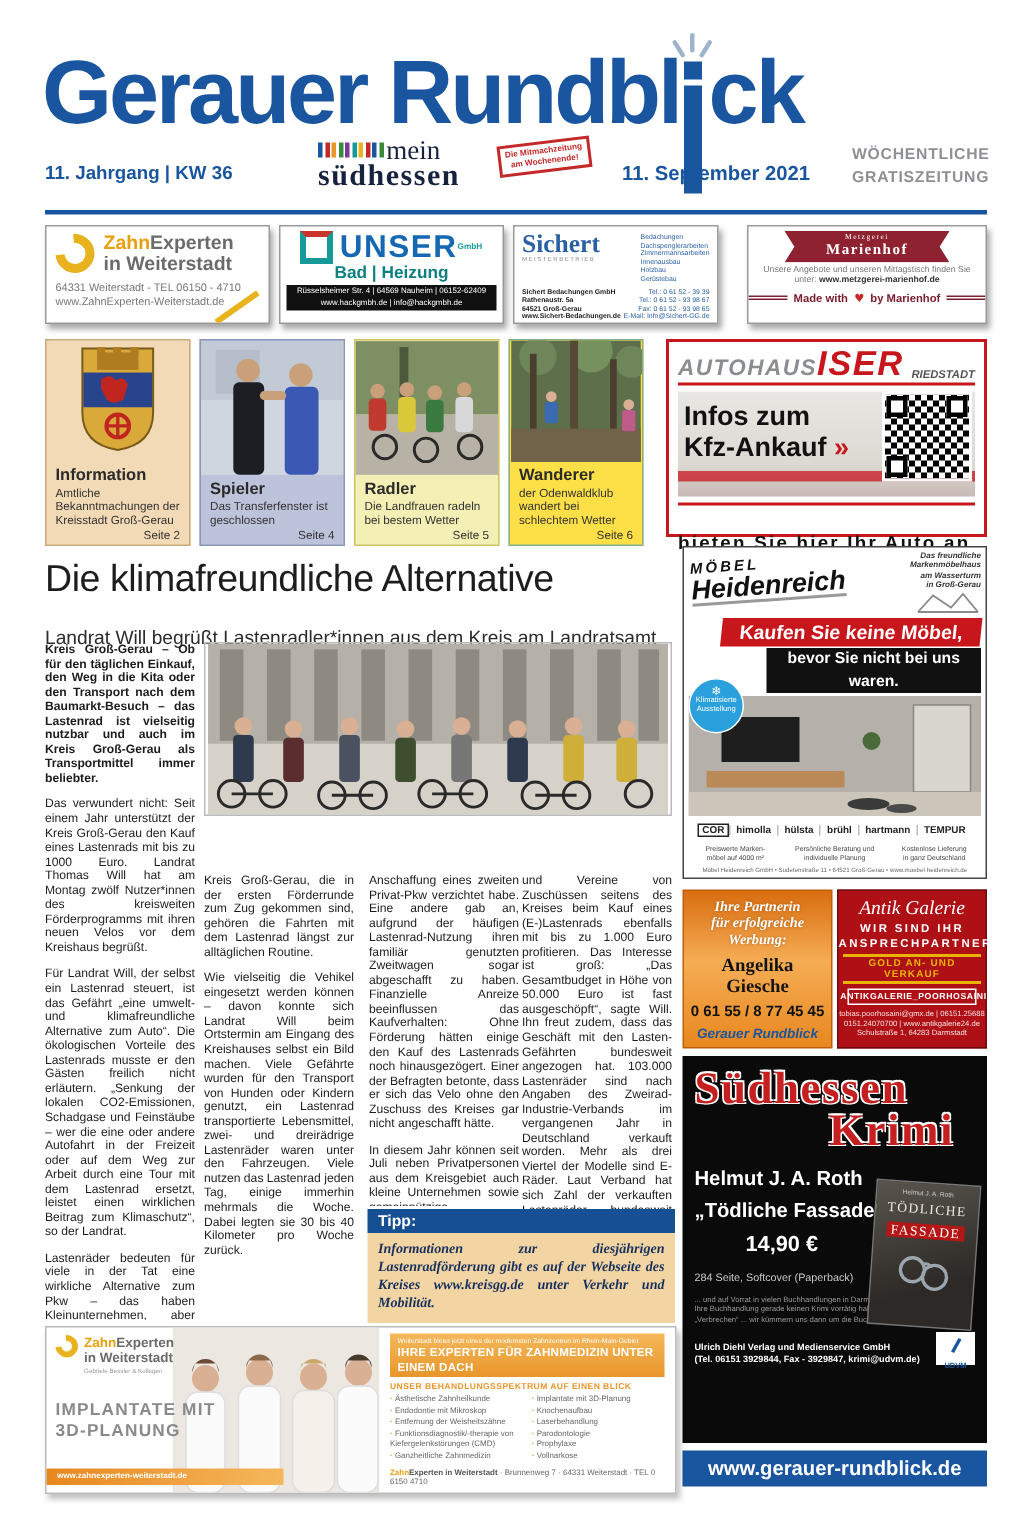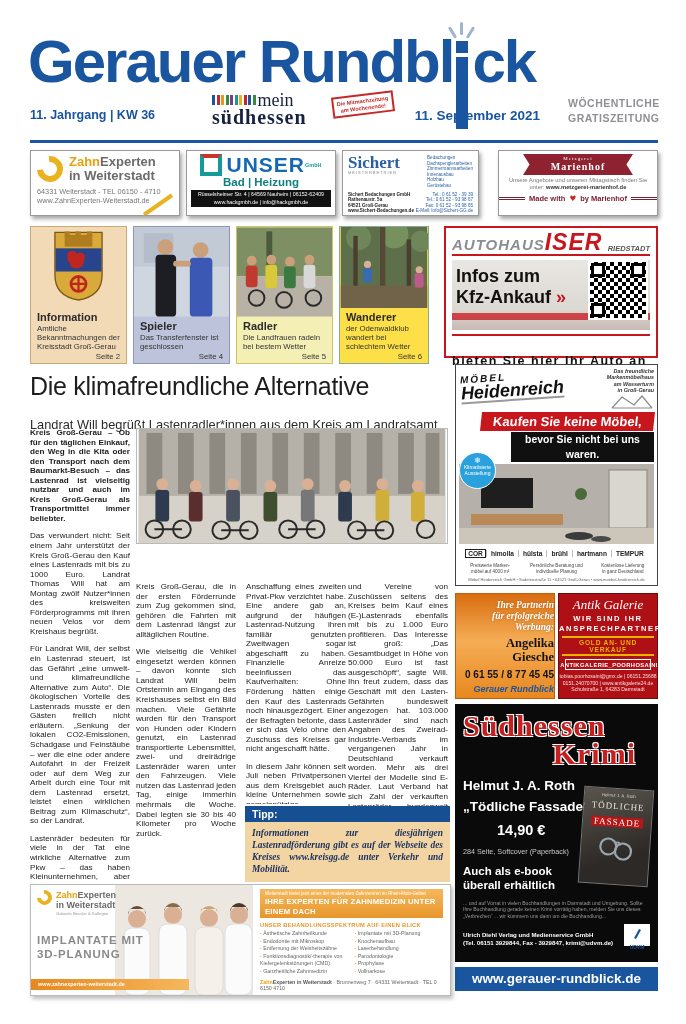--- a/index.html
+++ b/index.html
@@ -109,21 +109,21 @@
   .heid-badge{position:absolute;left:0;top:-12px;width:37px;height:37px;border-radius:50%;background:#2aa0dc;color:#fff;text-align:center;font-size:5px;line-height:6px;padding-top:5px;border:1px solid #fff;z-index:3}
   .snow{font-family:"DejaVu Sans",sans-serif;font-size:8px;display:block}
   .heid-brands{display:flex;justify-content:center;align-items:center;height:15px;margin-top:2px}
   .heid-brands span{font-size:6.6px;font-weight:bold;color:#222;padding:0 4px;border-left:1px solid #bbb}
   .heid-brands span:first-child{border-left:none;border:1px solid #222;padding:0 2px}
   .heid-feats{display:flex;justify-content:space-between;margin-top:2px}
   .heid-feats div{width:32%;text-align:center;font-size:4.6px;color:#444;line-height:5.6px}
   .heid-addr{margin-top:3px;text-align:center;font-size:4.1px;color:#666}
 
   
-  .gie{left:455px;top:593px;width:100px;height:106px;background:linear-gradient(180deg,#d96d10,#f5ad55 45%,#e8871f);text-align:right;padding-top:6px;border:1px solid #c05f0a}
+  .gie{left:455px;top:593px;width:100px;height:106px;background:linear-gradient(180deg,#d96d10,#f5ad55 45%,#e8871f);text-align:center;padding-top:6px;border:1px solid #c05f0a}
   .gie-l{font-family:"Liberation Serif",serif;font-style:italic;font-weight:bold;color:#fff;font-size:9.5px;line-height:11px;text-shadow:0 0 2px rgba(120,60,0,.5)}
   .gie-name{font-family:"Liberation Serif",serif;font-weight:bold;color:#131313;font-size:12.5px;line-height:13.5px;margin-top:4px}
   .gie-phone{font-weight:bold;color:#111;font-size:10px;margin-top:5px}
   .gie-logo{margin-top:4px;color:#1a55a0;font-weight:900;font-size:9px;font-style:italic}
   .antik{left:558px;top:593px;width:100px;height:106px;background:#ae1016;border:1px solid #6d0a0e;text-align:center;color:#fff;padding-top:4px}
   .antik-t{font-family:"Liberation Serif",serif;font-style:italic;font-size:13px;line-height:14px}
   .antik-l{font-weight:800;font-size:7.6px;letter-spacing:1.6px;line-height:9.5px;margin-top:2px}
   .antik-banner{margin:3px 3px 0;border-top:2px solid #e8b400;border-bottom:2px solid #e8b400;color:#e8b400;font-weight:bold;font-size:6.6px;letter-spacing:.8px;padding:1px 0}
   .antik-insta{margin:3px 6px 0;border:1px solid #fff;display:flex;align-items:center;justify-content:center;gap:2px;padding:1px 0;font-size:5.8px;font-weight:bold;letter-spacing:.4px}
   .antik-c{margin-top:3px;font-size:5.1px;line-height:6.6px;color:#f7dcdc}
@@ -555,24 +555,20 @@
       <div class="ca">Helmut J. A. Roth</div>
       <div class="c1t">TÖDLICHE</div>
       <div class="c2t">FASSADE</div>
       <svg width="40" height="34" viewBox="0 0 40 34">
           <circle cx="13" cy="18" r="8" fill="none" stroke="#9aa5ad" stroke-width="2.2"></circle>
           <circle cx="28" cy="22" r="8" fill="none" stroke="#9aa5ad" stroke-width="2.2"></circle>
           <path d="M19,14 q5,-2 6,2" fill="none" stroke="#9aa5ad" stroke-width="2"></path>
         </svg>
     </div>
     <div class="kr-format">284 Seite, Softcover (Paperback)</div>
-    <div class="kr-ebook">
-      <div>Auch als e-book</div>
-      <div>überall erhältlich</div>
-    </div>
     <div class="kr-note">... und auf Vorrat in vielen Buchhandlungen in Darmstadt und Umgebung. Sollte Ihre Buchhandlung gerade keinen Krimi vorrätig haben, melden Sie uns dieses „Verbrechen“ ... wir kümmern uns dann um die Buchhandlung...</div>
     <div class="kr-pub">
       <div class="t">
         <div>Ulrich Diehl Verlag und Medienservice GmbH</div>
         <div>(Tel. 06151 3929844, Fax - 3929847, krimi@udvm.de)</div>
       </div>
       <div class="udvm">
         <svg width="10" height="12" viewBox="0 0 10 12">
             <path d="M2,10 L7,1 L9,2 L4,11 Z" fill="#1a55a0"></path>
           </svg>

